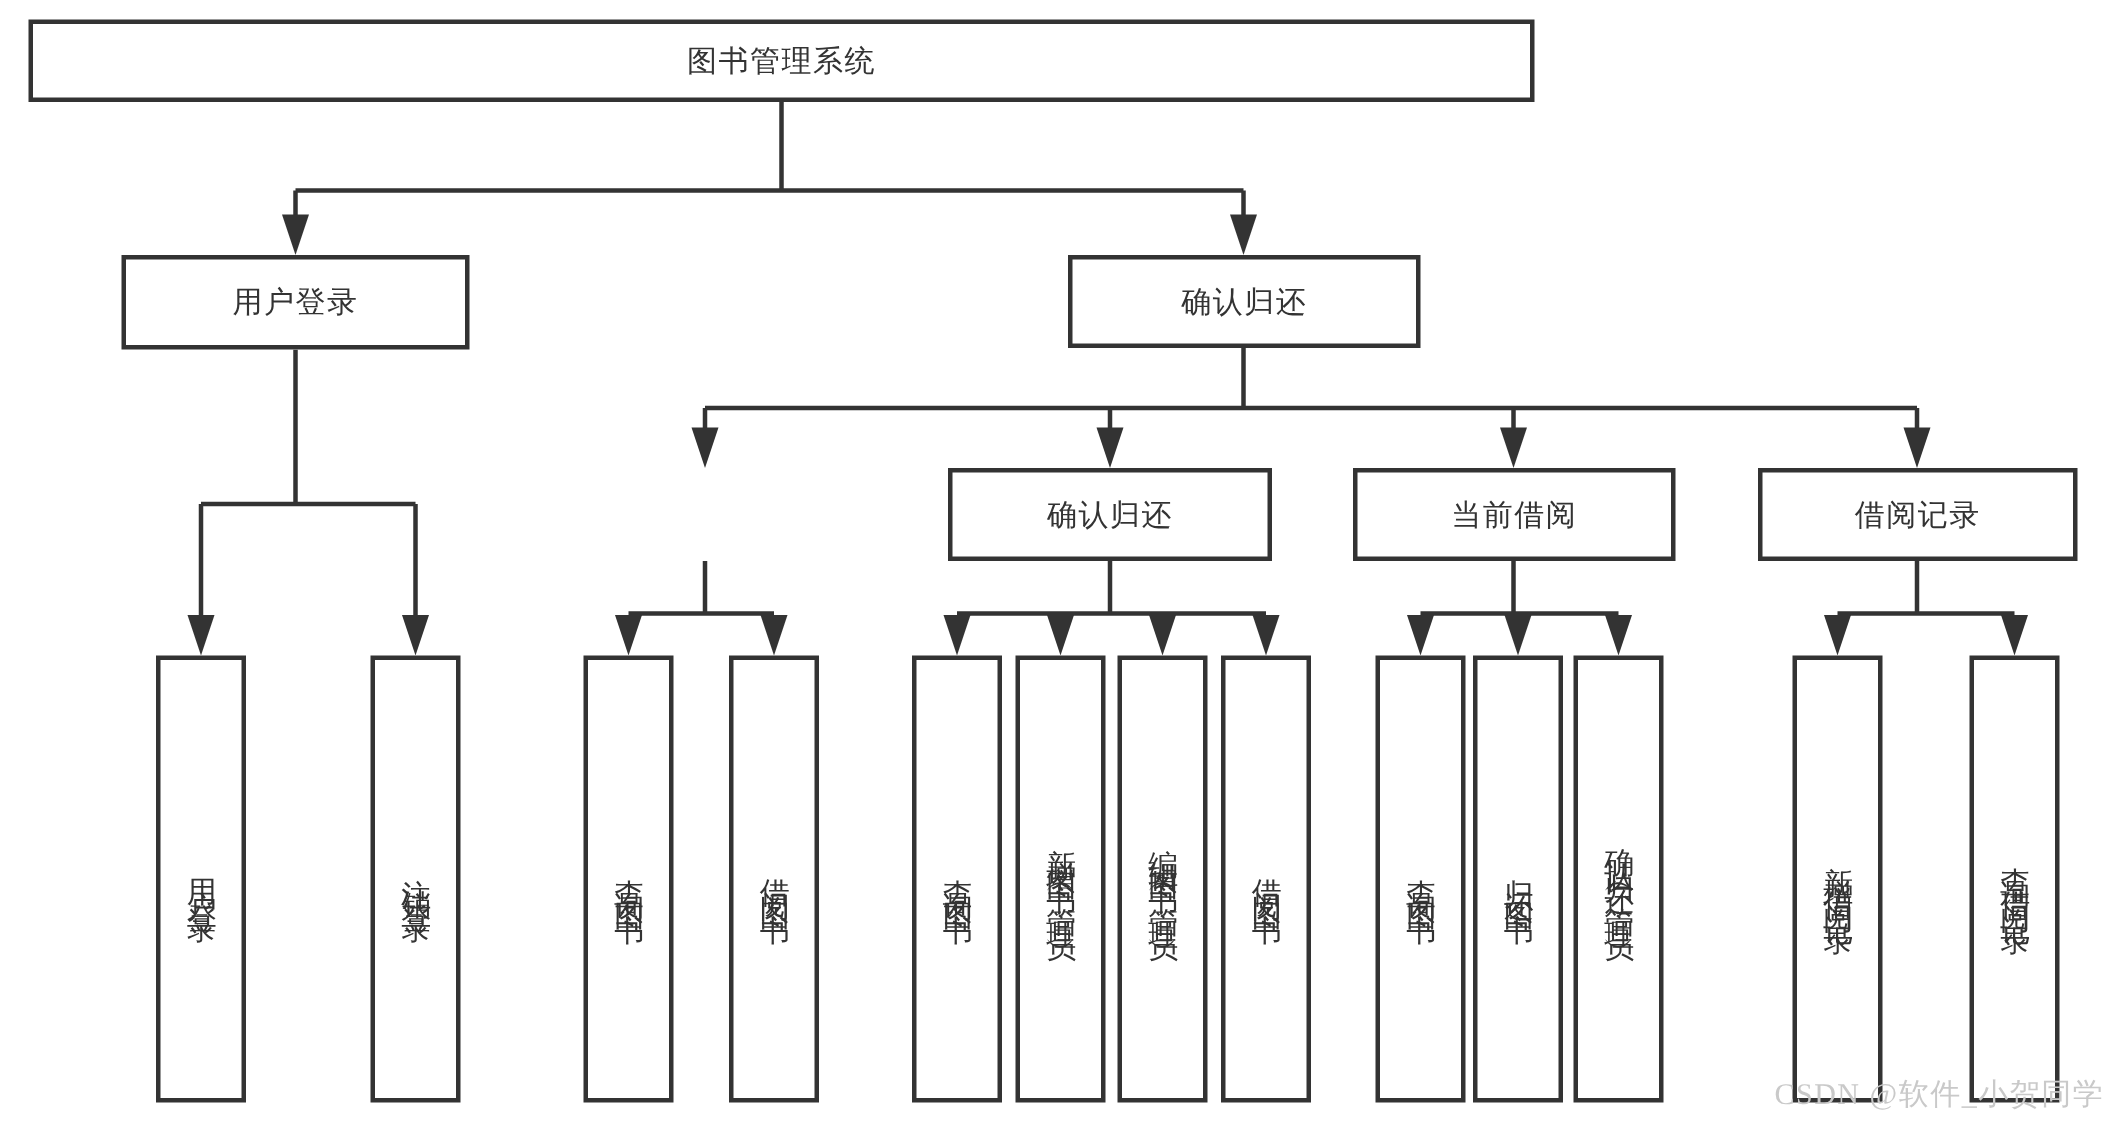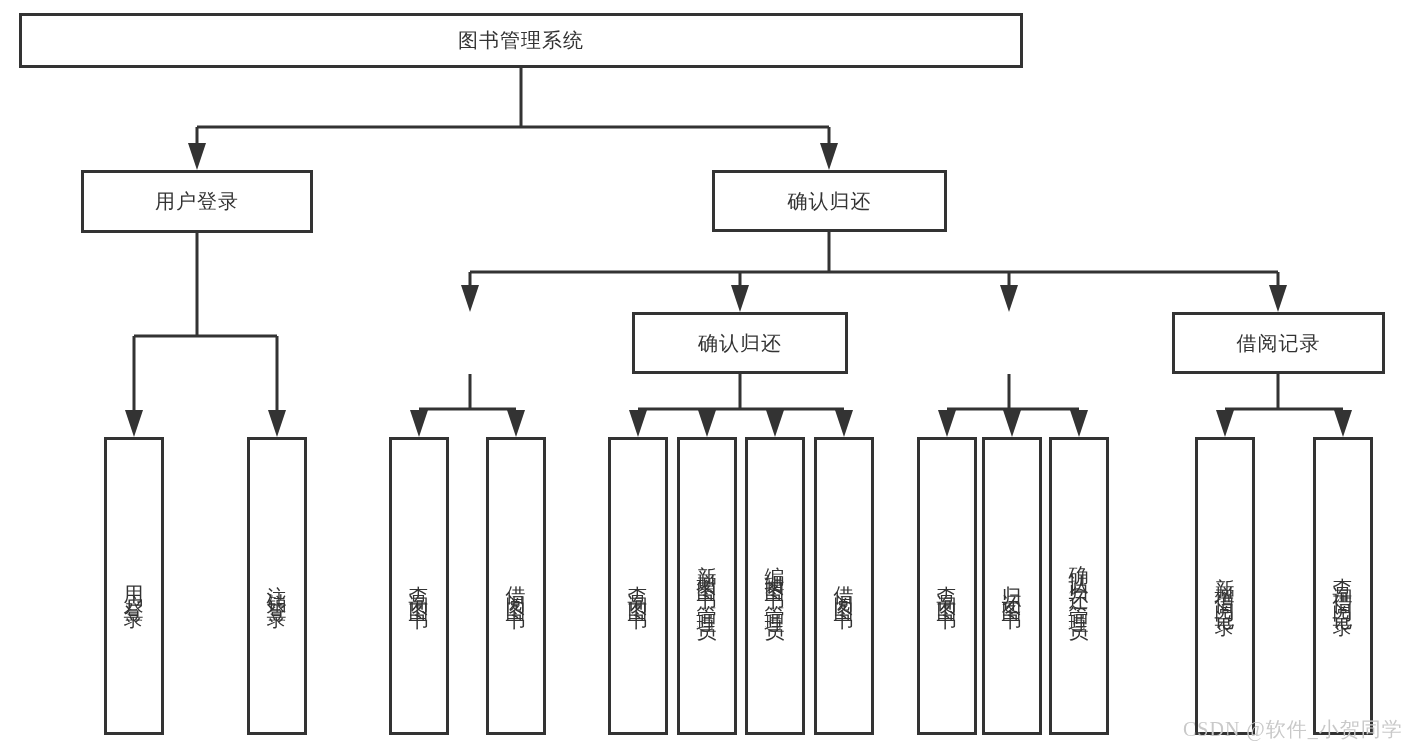--- a/index.html
+++ b/index.html
@@ -93,20 +93,23 @@
   <div class="node" style="left:81px;top:170px;width:232px;height:63px">
     <span class="lbl">用户登录</span>
   </div>
   <div class="node" style="left:712px;top:170px;width:235px;height:62px">
     <span class="lbl">确认归还</span>
   </div>
 
   <div class="node" style="left:632px;top:312px;width:216px;height:62px">
     <span class="lbl">确认归还</span>
   </div>
+  <div class="node" style="left:902px;top:312px;width:215px;height:62px">
+    <span class="lbl">当前借阅</span>
+  </div>
   <div class="node" style="left:1172px;top:312px;width:213px;height:62px">
     <span class="lbl">借阅记录</span>
   </div>
 
   <div class="node leaf" style="left:104px">
     <span class="lbl">用户登录</span>
   </div>
   <div class="node leaf" style="left:247px">
     <span class="lbl">注销登录</span>
   </div>

